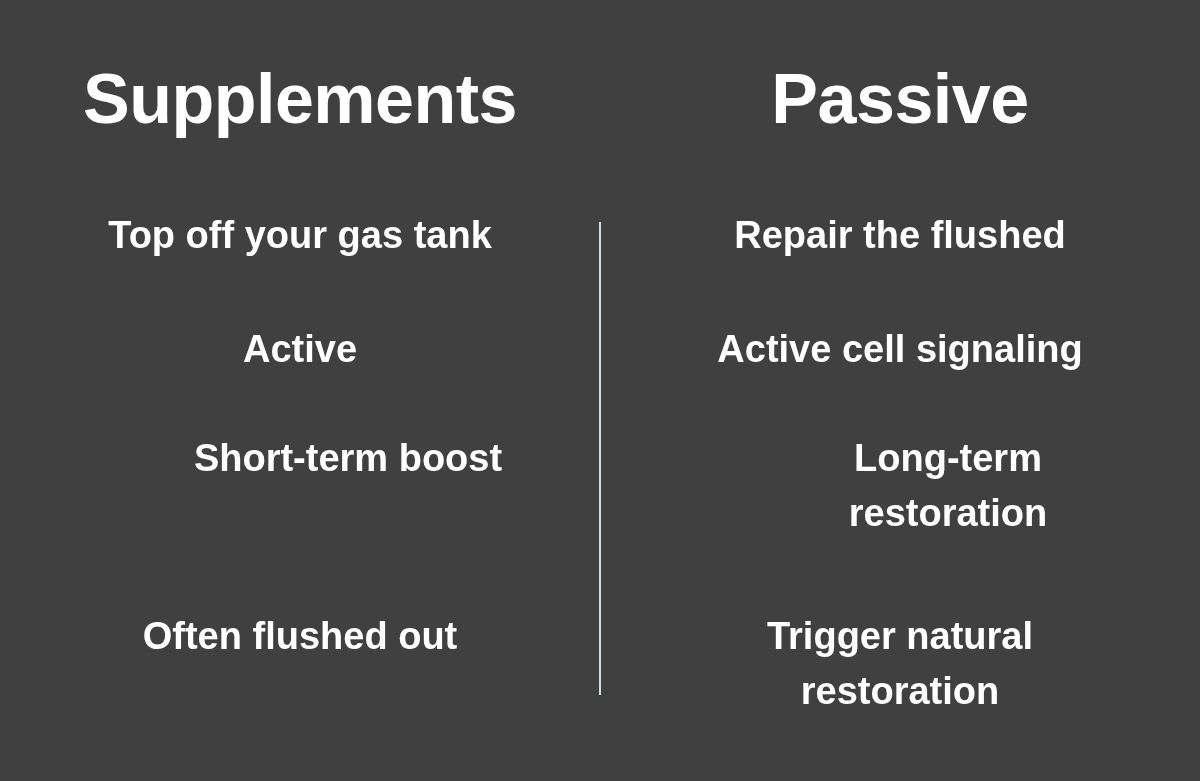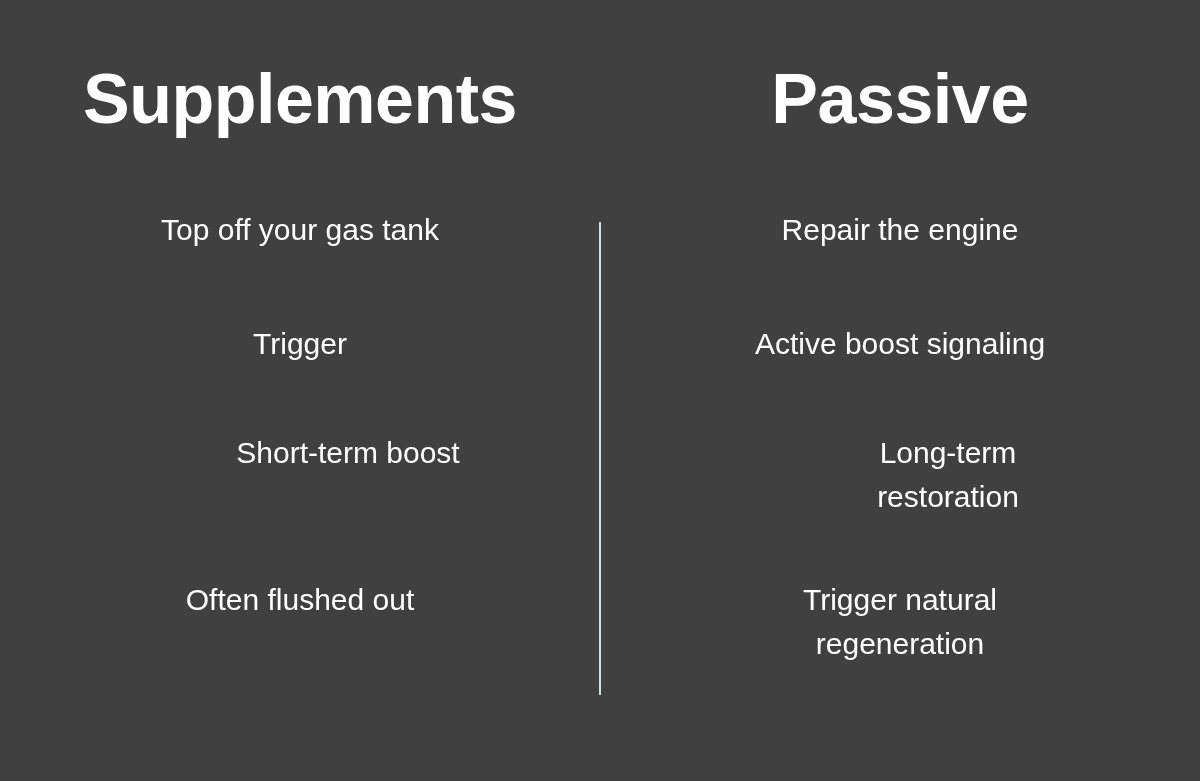--- a/index.html
+++ b/index.html
@@ -72,33 +72,33 @@
   .row {
     position: absolute;
     left: 0;
     width: 1200px;
     display: flex;
     align-items: flex-start;
   }
   .row-1 { top: 8px; }
   .row-2 { top: 122px; }
   .row-3 { top: 231px; margin-left: 48px; }
-  .row-4 { top: 378px; }
+  .row-4 { top: 409px; }
 
   .cell {
     flex: 0 0 600px;
     width: 600px;
     display: flex;
     align-items: flex-start;
     justify-content: center;
   }
   .cell-text {
     color: #ffffff;
-    font-size: 30px;
-    font-weight: 400;
+    font-size: 38px;
+    font-weight: 700;
     line-height: 1.45;
     text-align: center;
     max-width: 440px;
   }
 </style>
 </head>
 <body>
 
 <div class="slide">
 
@@ -113,45 +113,45 @@
 
   <div class="divider"></div>
 
   <div class="rows">
 
     <div class="row row-1">
       <div class="cell">
         <div class="cell-text">Top off your gas tank</div>
       </div>
       <div class="cell">
-        <div class="cell-text">Repair the engine</div>
+        <div class="cell-text">Repair the flushed</div>
       </div>
     </div>
 
     <div class="row row-2">
       <div class="cell">
-        <div class="cell-text">Trigger</div>
+        <div class="cell-text">Active</div>
       </div>
       <div class="cell">
-        <div class="cell-text">Active boost signaling</div>
+        <div class="cell-text">Active cell signaling</div>
       </div>
     </div>
 
     <div class="row row-3">
       <div class="cell">
         <div class="cell-text">Short-term boost</div>
       </div>
       <div class="cell">
         <div class="cell-text" style="max-width:260px;text-align:center;">Long-term restoration</div>
       </div>
     </div>
 
     <div class="row row-4">
       <div class="cell">
         <div class="cell-text">Often flushed out</div>
       </div>
       <div class="cell">
-        <div class="cell-text" style="max-width:300px;">Trigger natural regeneration</div>
+        <div class="cell-text" style="max-width:300px;">Trigger natural restoration</div>
       </div>
     </div>
 
   </div>
 </div>
 
 </body></html>

